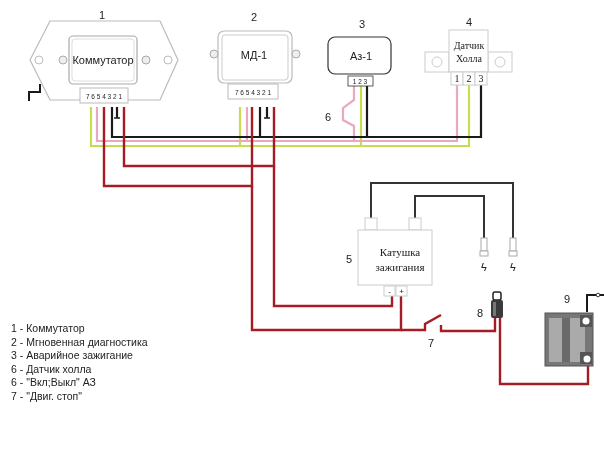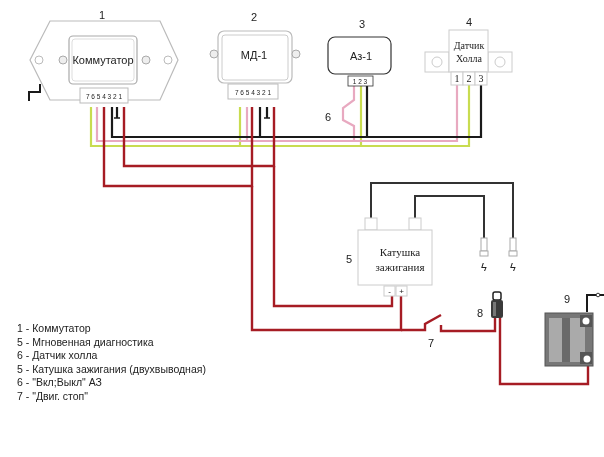--- a/index.html
+++ b/index.html
@@ -1,18 +1,18 @@
 <!DOCTYPE html>
 <html><head>
 <meta charset="utf-8">
 <style>
   html, body { margin:0; padding:0; background:#ffffff; }
   body { width:604px; height:457px; position:relative; overflow:hidden; font-family:"DejaVu Sans", sans-serif; }
   #diagram { position:absolute; left:0; top:0; width:604px; height:457px; }
-  .legend { position:absolute; left:17px; top:322px; font-family:"Liberation Sans", sans-serif; font-size:10.5px; color:#222; line-height:13.6px; }
+  .legend { position:absolute; left:11px; top:322px; font-family:"Liberation Sans", sans-serif; font-size:10.5px; color:#222; line-height:13.6px; }
   .legend div { white-space:nowrap; }
   svg text { font-family:"Liberation Sans", sans-serif; fill:#222; }
   .serif { font-family:"Liberation Serif", serif !important; }
 </style>
 </head>
 <body>
 
 <svg id="diagram" viewBox="0 0 604 457">
 
   <g fill="none" stroke-width="2.2">
@@ -147,18 +147,18 @@
     <rect x="562" y="318" width="8" height="44" fill="#6a6a6a"></rect>
     <rect x="580" y="315" width="12" height="12" fill="#555"></rect>
     <circle cx="586" cy="321" r="3.5" fill="#fff"></circle>
     <rect x="580" y="352" width="12" height="12" fill="#555"></rect>
     <circle cx="587" cy="359" r="3.5" fill="#fff"></circle>
   </g>
 </svg>
 
 <div class="legend">
   <div>1 - Коммутатор</div>
-  <div>5 - Мгновенная диагностика</div>
+  <div>2 - Мгновенная диагностика</div>
+  <div>3 - Аварийное зажигание</div>
   <div>6 - Датчик холла</div>
-  <div>5 - Катушка зажигания (двухвыводная)</div>
   <div>6 - "Вкл;Выкл" АЗ</div>
   <div>7 - "Двиг. стоп"</div>
 </div>
 
 </body></html>

